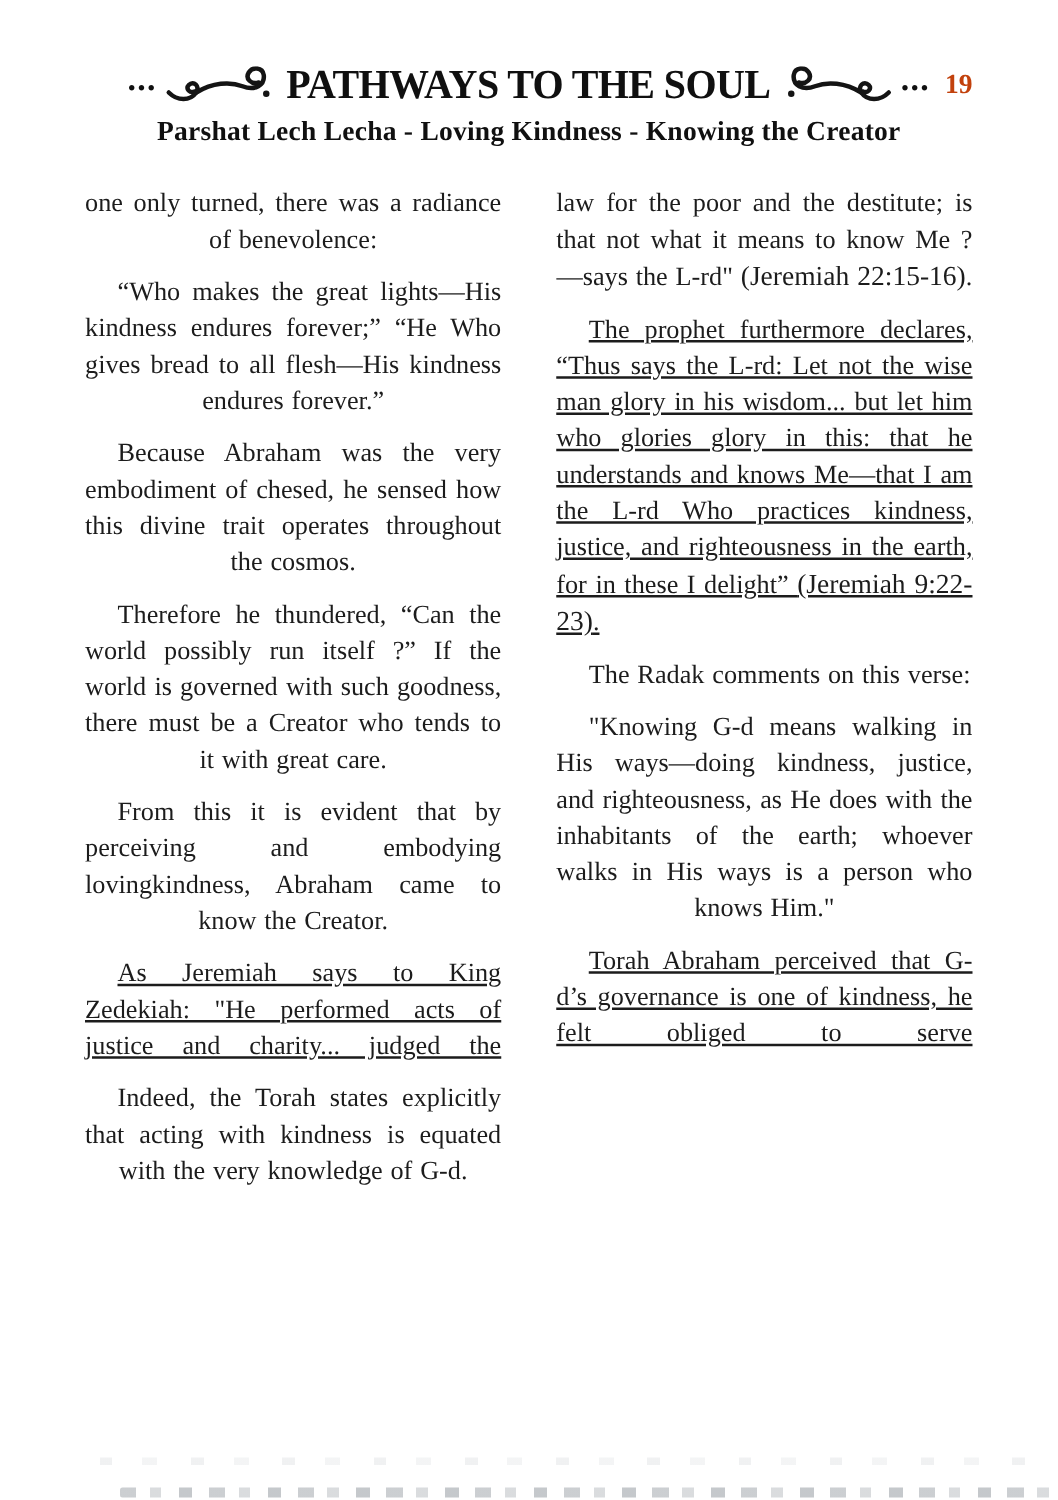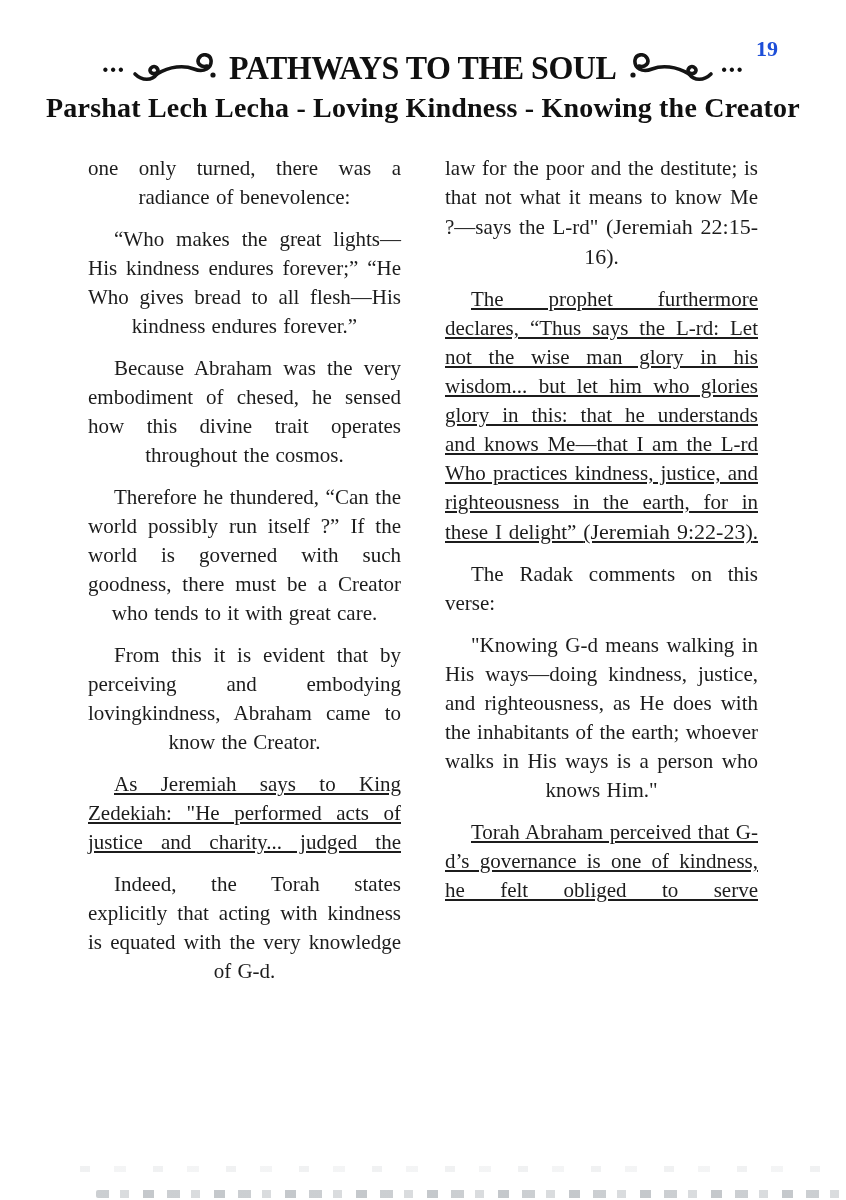--- a/index.html
+++ b/index.html
@@ -43,38 +43,38 @@
     letter-spacing: 1px;
     position: relative;
     top: -5px;
     color: #101010;
   }
   .flourish { display: inline-flex; align-items: center; }
   .flourish svg { display: block; }
   .flourish.mirrored { transform: scaleX(-1); }
   .page-number {
     position: absolute;
-    top: 36px;
+    top: 54px;
     right: 68px;
     font-size: 22px;
     font-weight: bold;
-    color: #1d4ed8;
+    color: #c2410c;
   }
   .subtitle {
     margin: 6px 0 0 0;
-    font-size: 28px;
+    font-size: 22px;
     font-weight: bold;
     letter-spacing: 0.2px;
     color: #101010;
     white-space: nowrap;
   }
   .columns {
     display: flex;
     gap: 44px;
-    padding: 0 88px;
+    padding: 0 68px;
     margin-top: 30px;
   }
   .col { flex: 1 1 0; min-width: 0; }
   .col p {
     margin: 0 0 13px 0;
     font-size: 21px;
     line-height: 29px;
     text-align: justify;
     text-align-last: left;
     word-spacing: 1px;

